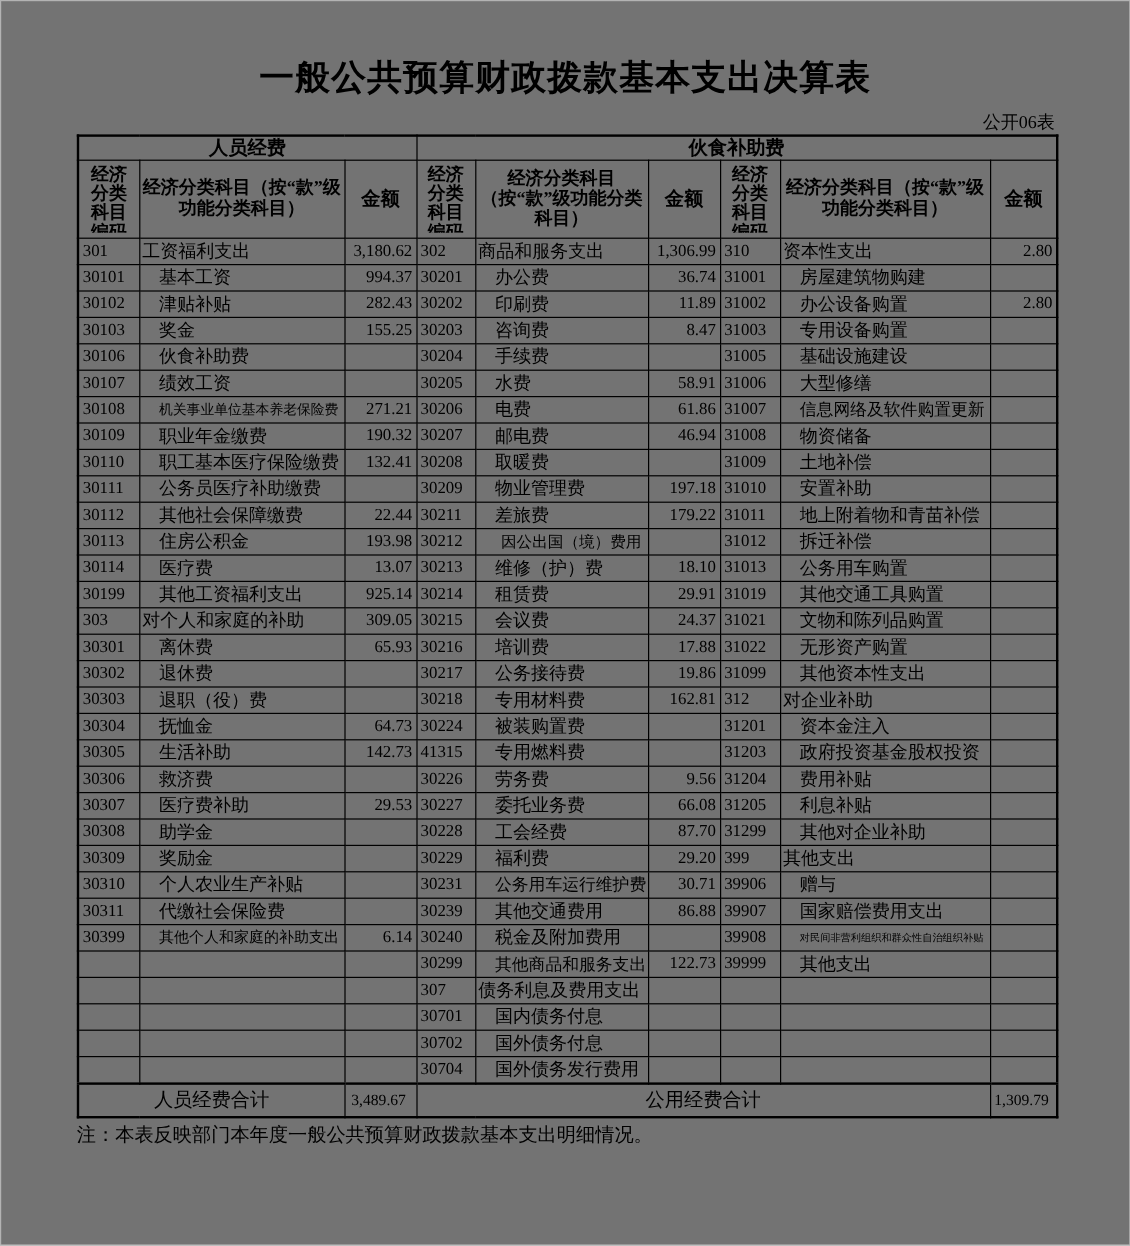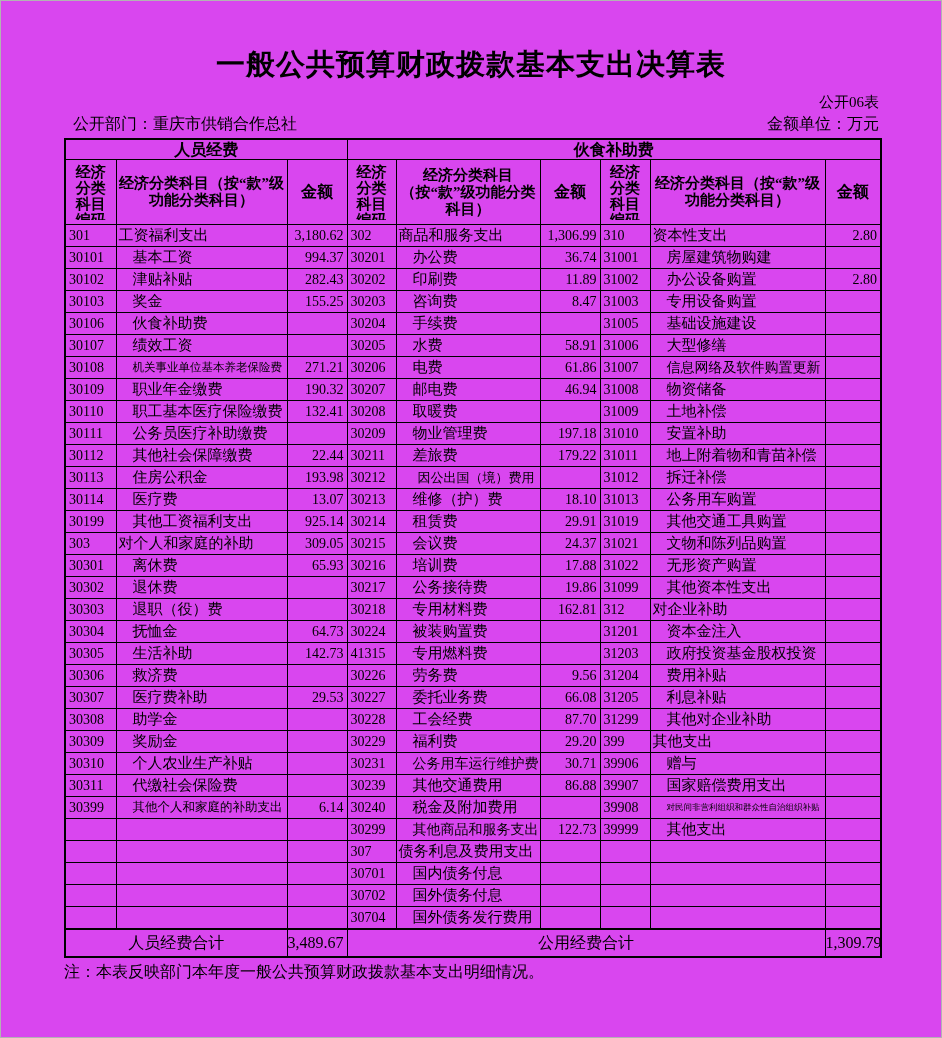--- a/index.html
+++ b/index.html
@@ -1,49 +1,45 @@
 <!DOCTYPE html>
 <html><head>
 <meta charset="utf-8">
 <style>
   html,body{margin:0;padding:0;background:#fff;}
   body{width:942px;height:1038px;color:#000;font-family:"Liberation Serif","DejaVu Serif",serif;}
-  .frame{box-sizing:border-box;width:942px;height:1038px;border:1px solid #b3b3b3;overflow:hidden;background:#d946ef;}
+  .frame{box-sizing:border-box;width:942px;height:1038px;border:1px solid #b3b3b3;overflow:hidden;background:#737373;}
   .title{margin:44px 0 0 0;text-align:center;font-size:29px;font-weight:bold;letter-spacing:1px;}
   .form-code{margin:8px 62px 0 0;text-align:right;font-size:15px;padding-left:28px;}
   .meta-line{display:flex;justify-content:space-between;margin:2px 62px 3px 72px;font-size:16px;}
   table.budget{margin-left:63px;width:816px;border-collapse:collapse;table-layout:fixed;border:2px solid #000;}
   th,td{border:1px solid #000;padding:0;vertical-align:middle;overflow:hidden;}
   thead th{font-weight:bold;text-align:center;font-size:16px;}
   tr.grp-row th{height:19px;line-height:19px;}
   tr.hdr-row th{height:64px;}
   .code-hdr-clip{height:56px;overflow:hidden;margin:0 auto;width:34px;}
   .code-hdr-clip .v{line-height:16px;font-size:15px;word-break:break-all;text-align:center;}
   .subj-hdr{line-height:17px;font-size:15px;padding:0 2px;}
   tbody td{height:21px;font-size:15px;}
   td.code{font-size:14px;}
   td.code .tx{display:block;padding-left:3px;white-space:nowrap;overflow:hidden;}
   td.subj .tx{display:block;padding-left:2px;white-space:nowrap;overflow:hidden;}
   td.subj .tx.indent{padding-left:16px;}
   td.amt .tx{display:block;padding-right:3px;white-space:nowrap;overflow:hidden;text-align:right;font-size:14px;}
   tfoot td{height:26px;border-top:2px solid #000;}
   tfoot td.lbl{font-weight:normal;text-align:center;font-size:16px;}
-  tfoot td.amt .tx{font-size:16px;}
+  tfoot td.amt .tx{font-size:13px;text-align:center;}
   .note{margin:4px 0 0 63px;font-size:16px;}
 </style>
 </head>
 <body>
 
 <div class="frame">
   <div class="title">一般公共预算财政拨款基本支出决算表</div>
   <div class="form-code">公开06表</div>
-  <div class="meta-line">
-    <span>公开部门：重庆市供销合作总社</span>
-    <span>金额单位：万元</span>
-  </div>
 
   <table class="budget">
     <colgroup>
       <col style="width:51px">
         <col style="width:171px">
         <col style="width:60px">
       <col style="width:49px">
         <col style="width:144px">
         <col style="width:60px">
       <col style="width:50px">

